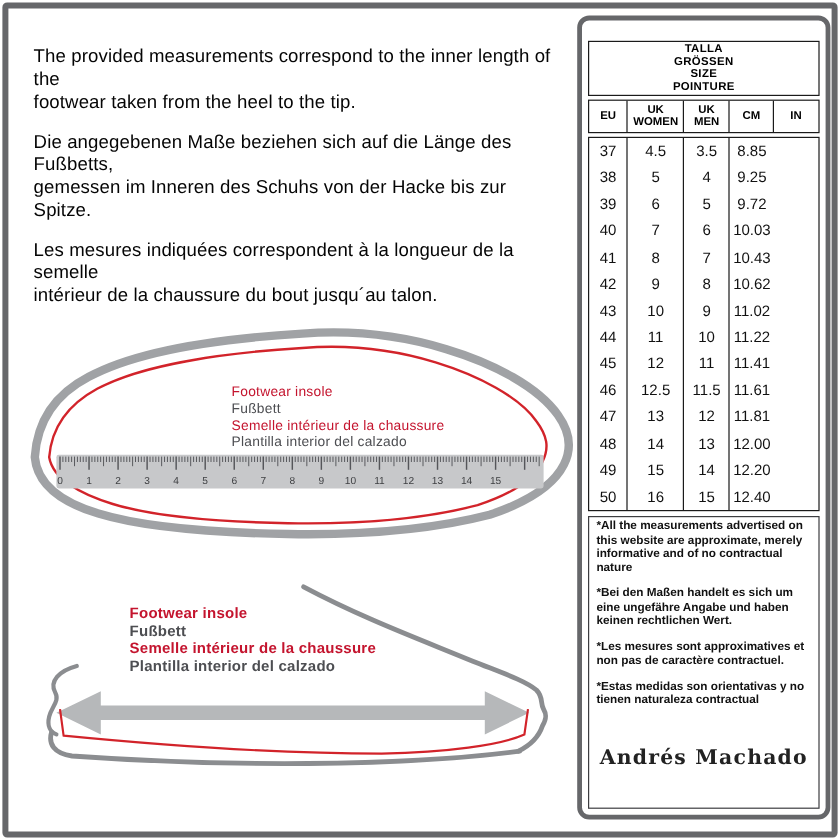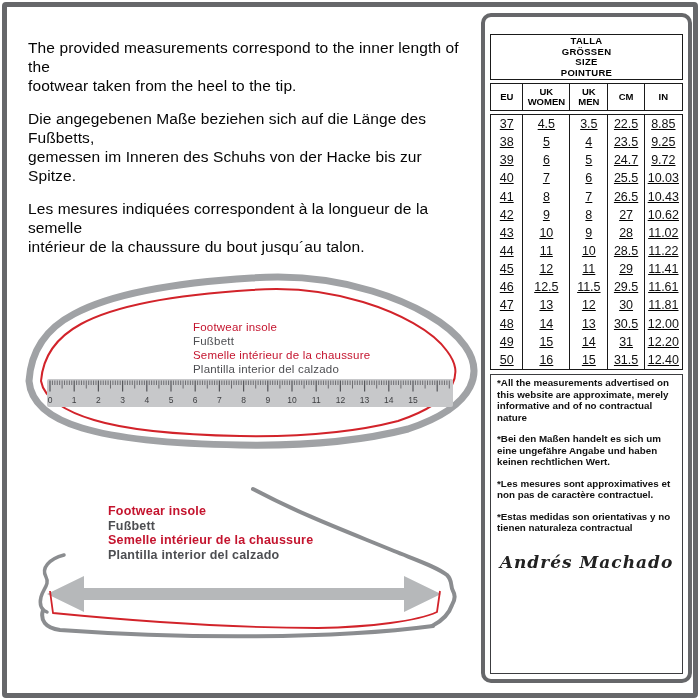--- a/index.html
+++ b/index.html
@@ -30,28 +30,28 @@
   .title-box{border:1.5px solid #1a1a1a;height:44px;display:flex;align-items:center;justify-content:center;
              text-align:center;font-weight:bold;font-size:9.5px;line-height:10.5px;white-space:pre-line;
              letter-spacing:0.3px;margin-bottom:3px;flex:0 0 auto;margin-top:12px;}
   .header-box,.body-box{display:grid;grid-template-columns:17% 24.5% 20% 19% 19.5%;
              border:1.5px solid #1a1a1a;box-sizing:border-box;}
   .header-box{height:28px;margin-bottom:3px;flex:0 0 auto;}
   .hcell{display:flex;align-items:center;justify-content:center;text-align:center;
          font-weight:bold;font-size:9.5px;line-height:10px;white-space:pre-line;
          border-right:1.5px solid #1a1a1a;}
   .hcell:last-child{border-right:none;}
-  .body-box{height:256px;flex:0 0 auto;text-decoration:underline;}
+  .body-box{height:312px;flex:0 0 auto;}
   .tcol{display:flex;flex-direction:column;border-right:1.5px solid #1a1a1a;}
   .tcol:last-child{border-right:none;}
   .tcell{flex:1;display:flex;align-items:center;justify-content:center;font-size:12.5px;color:#111;}
   .footer-box{margin-top:4px;flex:1;border:1.5px solid #3c3d40;padding:2px 6px;box-sizing:border-box;}
   .footer-box p{margin:0 0 10px 0;font-size:9.8px;line-height:11.5px;font-weight:bold;color:#111;}
-  .signature{margin-top:18px;text-align:center;font-family:"DejaVu Serif",serif;
-             font-style:italic;font-weight:bold;font-size:17px;letter-spacing:1px;color:#222;}
+  .signature{margin-top:32px;text-align:center;font-family:"DejaVu Serif",serif;
+             font-weight:bold;font-size:17px;letter-spacing:1px;color:#222;}
 </style>
 </head>
 <body>
 
 <div class="canvas">
   <div class="outer-frame"></div>
 
   <div class="intro">
     <p>The provided measurements correspond to the inner length of
 the
@@ -338,36 +338,20 @@
           <div class="tcell">9</div>
           <div class="tcell">10</div>
           <div class="tcell">11</div>
           <div class="tcell">11.5</div>
           <div class="tcell">12</div>
           <div class="tcell">13</div>
           <div class="tcell">14</div>
           <div class="tcell">15</div>
         </div>
         <div class="tcol">
-          <div class="tcell">22.5</div>
-          <div class="tcell">23.5</div>
-          <div class="tcell">24.7</div>
-          <div class="tcell">25.5</div>
-          <div class="tcell">26.5</div>
-          <div class="tcell">27</div>
-          <div class="tcell">28</div>
-          <div class="tcell">28.5</div>
-          <div class="tcell">29</div>
-          <div class="tcell">29.5</div>
-          <div class="tcell">30</div>
-          <div class="tcell">30.5</div>
-          <div class="tcell">31</div>
-          <div class="tcell">31.5</div>
-        </div>
-        <div class="tcol">
           <div class="tcell">8.85</div>
           <div class="tcell">9.25</div>
           <div class="tcell">9.72</div>
           <div class="tcell">10.03</div>
           <div class="tcell">10.43</div>
           <div class="tcell">10.62</div>
           <div class="tcell">11.02</div>
           <div class="tcell">11.22</div>
           <div class="tcell">11.41</div>
           <div class="tcell">11.61</div>

